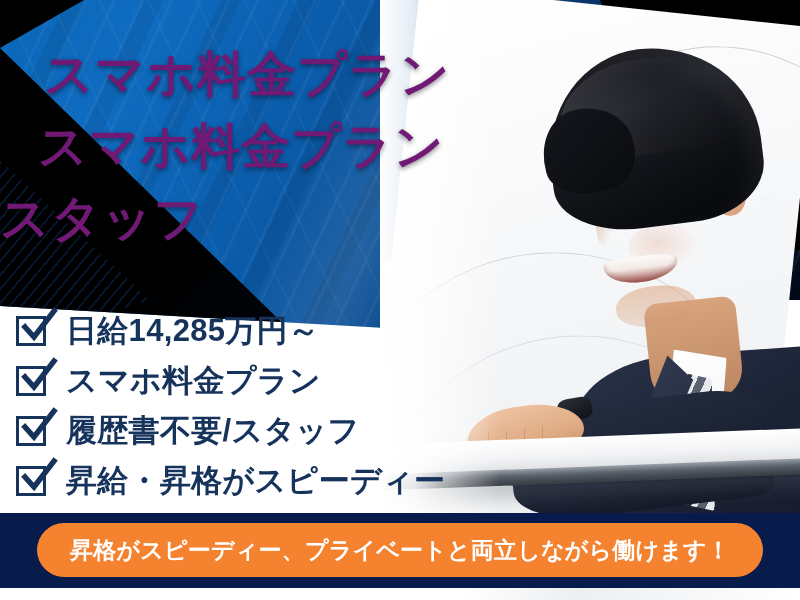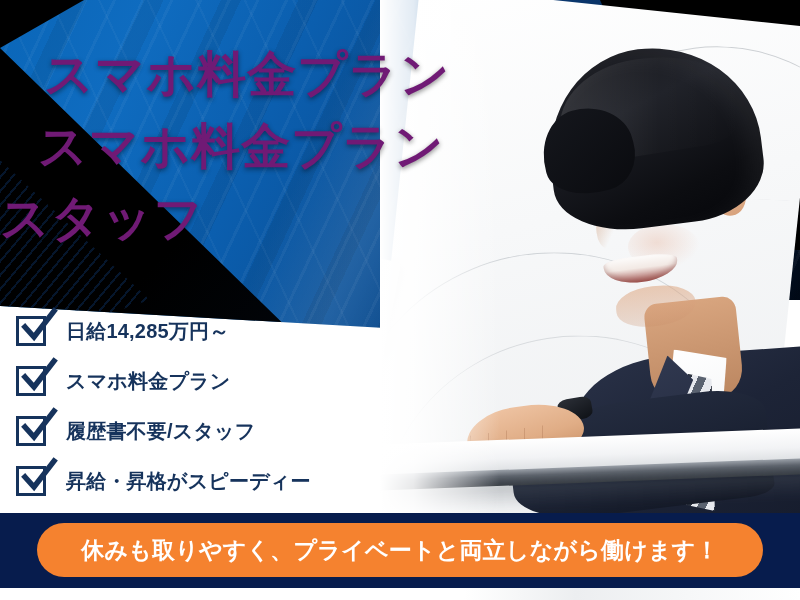--- a/index.html
+++ b/index.html
@@ -411,21 +411,21 @@
     position: absolute;
     left: 2px;
     top: -9px;
     width: 34px;
     height: 34px;
     overflow: visible;
   }
   .bullet-label {
     margin-left: 20px;
     color: #16335c;
-    font-size: 20px;
+    font-size: 31px;
     font-weight: 700;
     letter-spacing: 0.01em;
     white-space: nowrap;
   }
 
   
   .band {
     position: absolute;
     left: 0; top: 513px;
     width: 800px;
@@ -554,18 +554,18 @@
           <path d="M4 17 L13 27 L33 1" stroke="#16335c" stroke-width="5.5" stroke-linecap="square" stroke-linejoin="miter" fill="none"></path>
         </svg>
       </span>
       <span class="bullet-label">昇給・昇格がスピーディー</span>
     </div>
 
   </div>
 
   <div class="band">
     <div class="pill">
-      <span class="pill-text">休みも取りやすく、プライベートと両立しながら働けます！</span>
+      <span class="pill-text">昇格がスピーディー、プライベートと両立しながら働けます！</span>
     </div>
   </div>
   <div class="footer-strip"></div>
 
 </div>
 
 </body></html>

